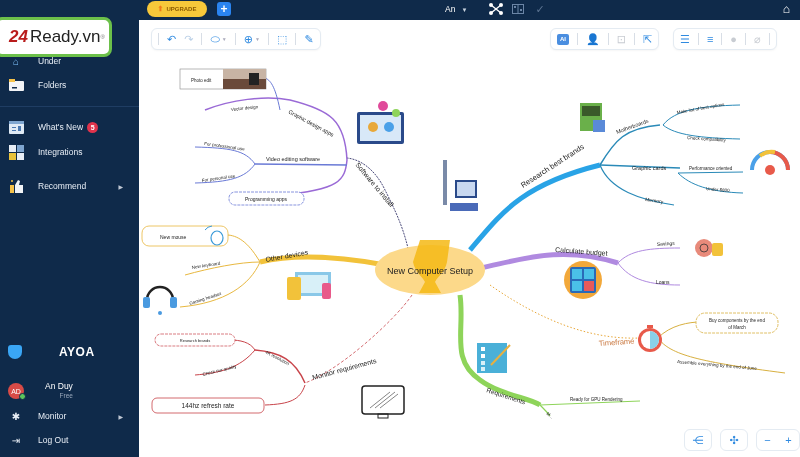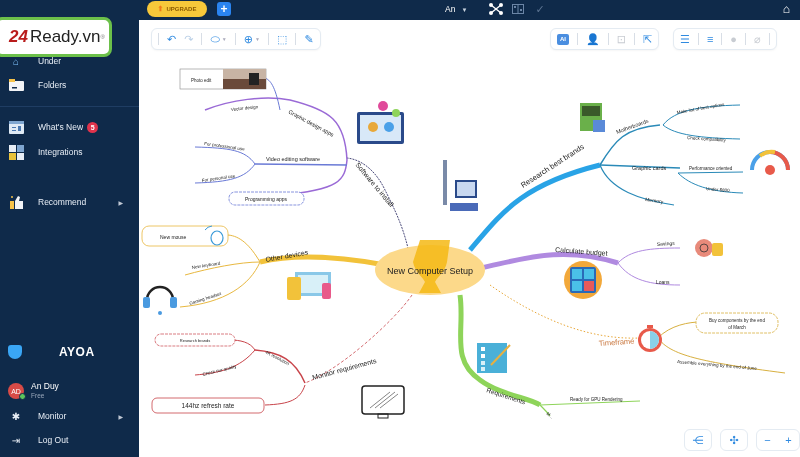--- a/index.html
+++ b/index.html
@@ -15,21 +15,21 @@
   .nav-item { position: absolute; left: 0; width: 139px; height: 22px; display: flex; align-items: center; font-size: 8.5px; color: #e8eef6; }
   .nav-item .ico { width: 16px; height: 14px; margin-left: 8px; margin-right: 14px; display: flex; align-items: center; justify-content: center; font-size: 10px; }
   .nav-item .arrow { position: absolute; right: 16px; font-size: 6px; color: #c0c8d4; }
   .badge { background: #e0334c; color: #fff; border-radius: 50%; width: 11px; height: 11px; font-size: 7px; display: inline-flex; align-items: center; justify-content: center; margin-left: 4px; font-weight: bold; }
   .divider { position: absolute; left: 0; width: 139px; height: 1px; background: #1f3d63; }
   .ayoa { position: absolute; left: 8px; top: 345px; display: flex; align-items: center; font-size: 12px; font-weight: bold; letter-spacing: 0.5px; gap: 31px; }
   .ayoa .logo { width: 14px; height: 14px; border-radius: 3px 3px 7px 7px; background: #3aa6f5; margin-right: 6px; }
   .user { position: absolute; left: 8px; top: 381px; display: flex; align-items: center; }
   .avatar { width: 16px; height: 16px; border-radius: 50%; background: #d94b47; color: #fff; font-size: 7px; display: flex; align-items: center; justify-content: center; position: relative; }
   .avatar::after { content: ""; position: absolute; right: -2px; bottom: -1px; width: 5px; height: 5px; border-radius: 50%; background: #5cc45c; border: 1px solid #0f2a4a; }
-  .user .uname { font-size: 8.5px; margin-left: 7px; line-height: 10px; }
+  .user .uname { font-size: 8.5px; margin-left: 21px; line-height: 10px; text-align: right; }
   .user .uplan { font-size: 6.5px; color: #9aa8bb; }
 
   
   .topbar { position: absolute; left: 139px; top: 0; width: 661px; height: 20px; background: #0f2a4a; }
   .upgrade { position: absolute; left: 8px; top: 1px; width: 60px; height: 16px; border-radius: 9px; background: #f7c83a; color: #8a5a00; font-size: 6px; font-weight: bold; display: flex; align-items: center; justify-content: center; }
   .upgrade span.u { color: #f07a1a; margin-right: 3px; font-size: 7px; }
   .plus-btn { position: absolute; left: 78px; top: 2px; width: 14px; height: 14px; border-radius: 3px; background: #2a84f0; color: #fff; font-size: 12px; font-weight: bold; display: flex; align-items: center; justify-content: center; line-height: 1; }
   .uname-top { position: absolute; left: 306px; top: 4px; font-size: 8.5px; color: #fff; }
   .uname-top .caret { font-size: 6px; margin-left: 6px; color: #c8d2de; }
   .view-icons { position: absolute; left: 350px; top: 2px; display: flex; align-items: center; gap: 8px; }
@@ -99,21 +99,21 @@
             <rect x="0" y="0" width="15" height="13" rx="1" fill="#dfeaf5"></rect>
             <rect x="0" y="0" width="15" height="3" fill="#7fa6d0"></rect>
             <rect x="3" y="6" width="4" height="1" fill="#4a78b0"></rect>
             <rect x="3" y="9" width="4" height="1" fill="#4a78b0"></rect>
             <rect x="9" y="5" width="3" height="5" fill="#4a78b0"></rect>
           </svg>
       </span>
       <span>What's New</span>
       <span class="badge">5</span>
     </div>
-    <div class="nav-item" style="top:191px">
+    <div class="nav-item" style="top:175px">
       <span class="ico">
         <svg width="15" height="15">
             <rect x="1" y="6" width="4" height="8" fill="#f5c24a"></rect>
             <path d="M6 6 L9 1 L11 2 L10 6 L14 6 L14 14 L6 14 Z" fill="#f2f4f7"></path>
             <circle cx="3" cy="2" r="1" fill="#f5c24a"></circle>
           </svg>
       </span>
       <span>Recommend</span>
       <span class="arrow">▶</span>
     </div>

